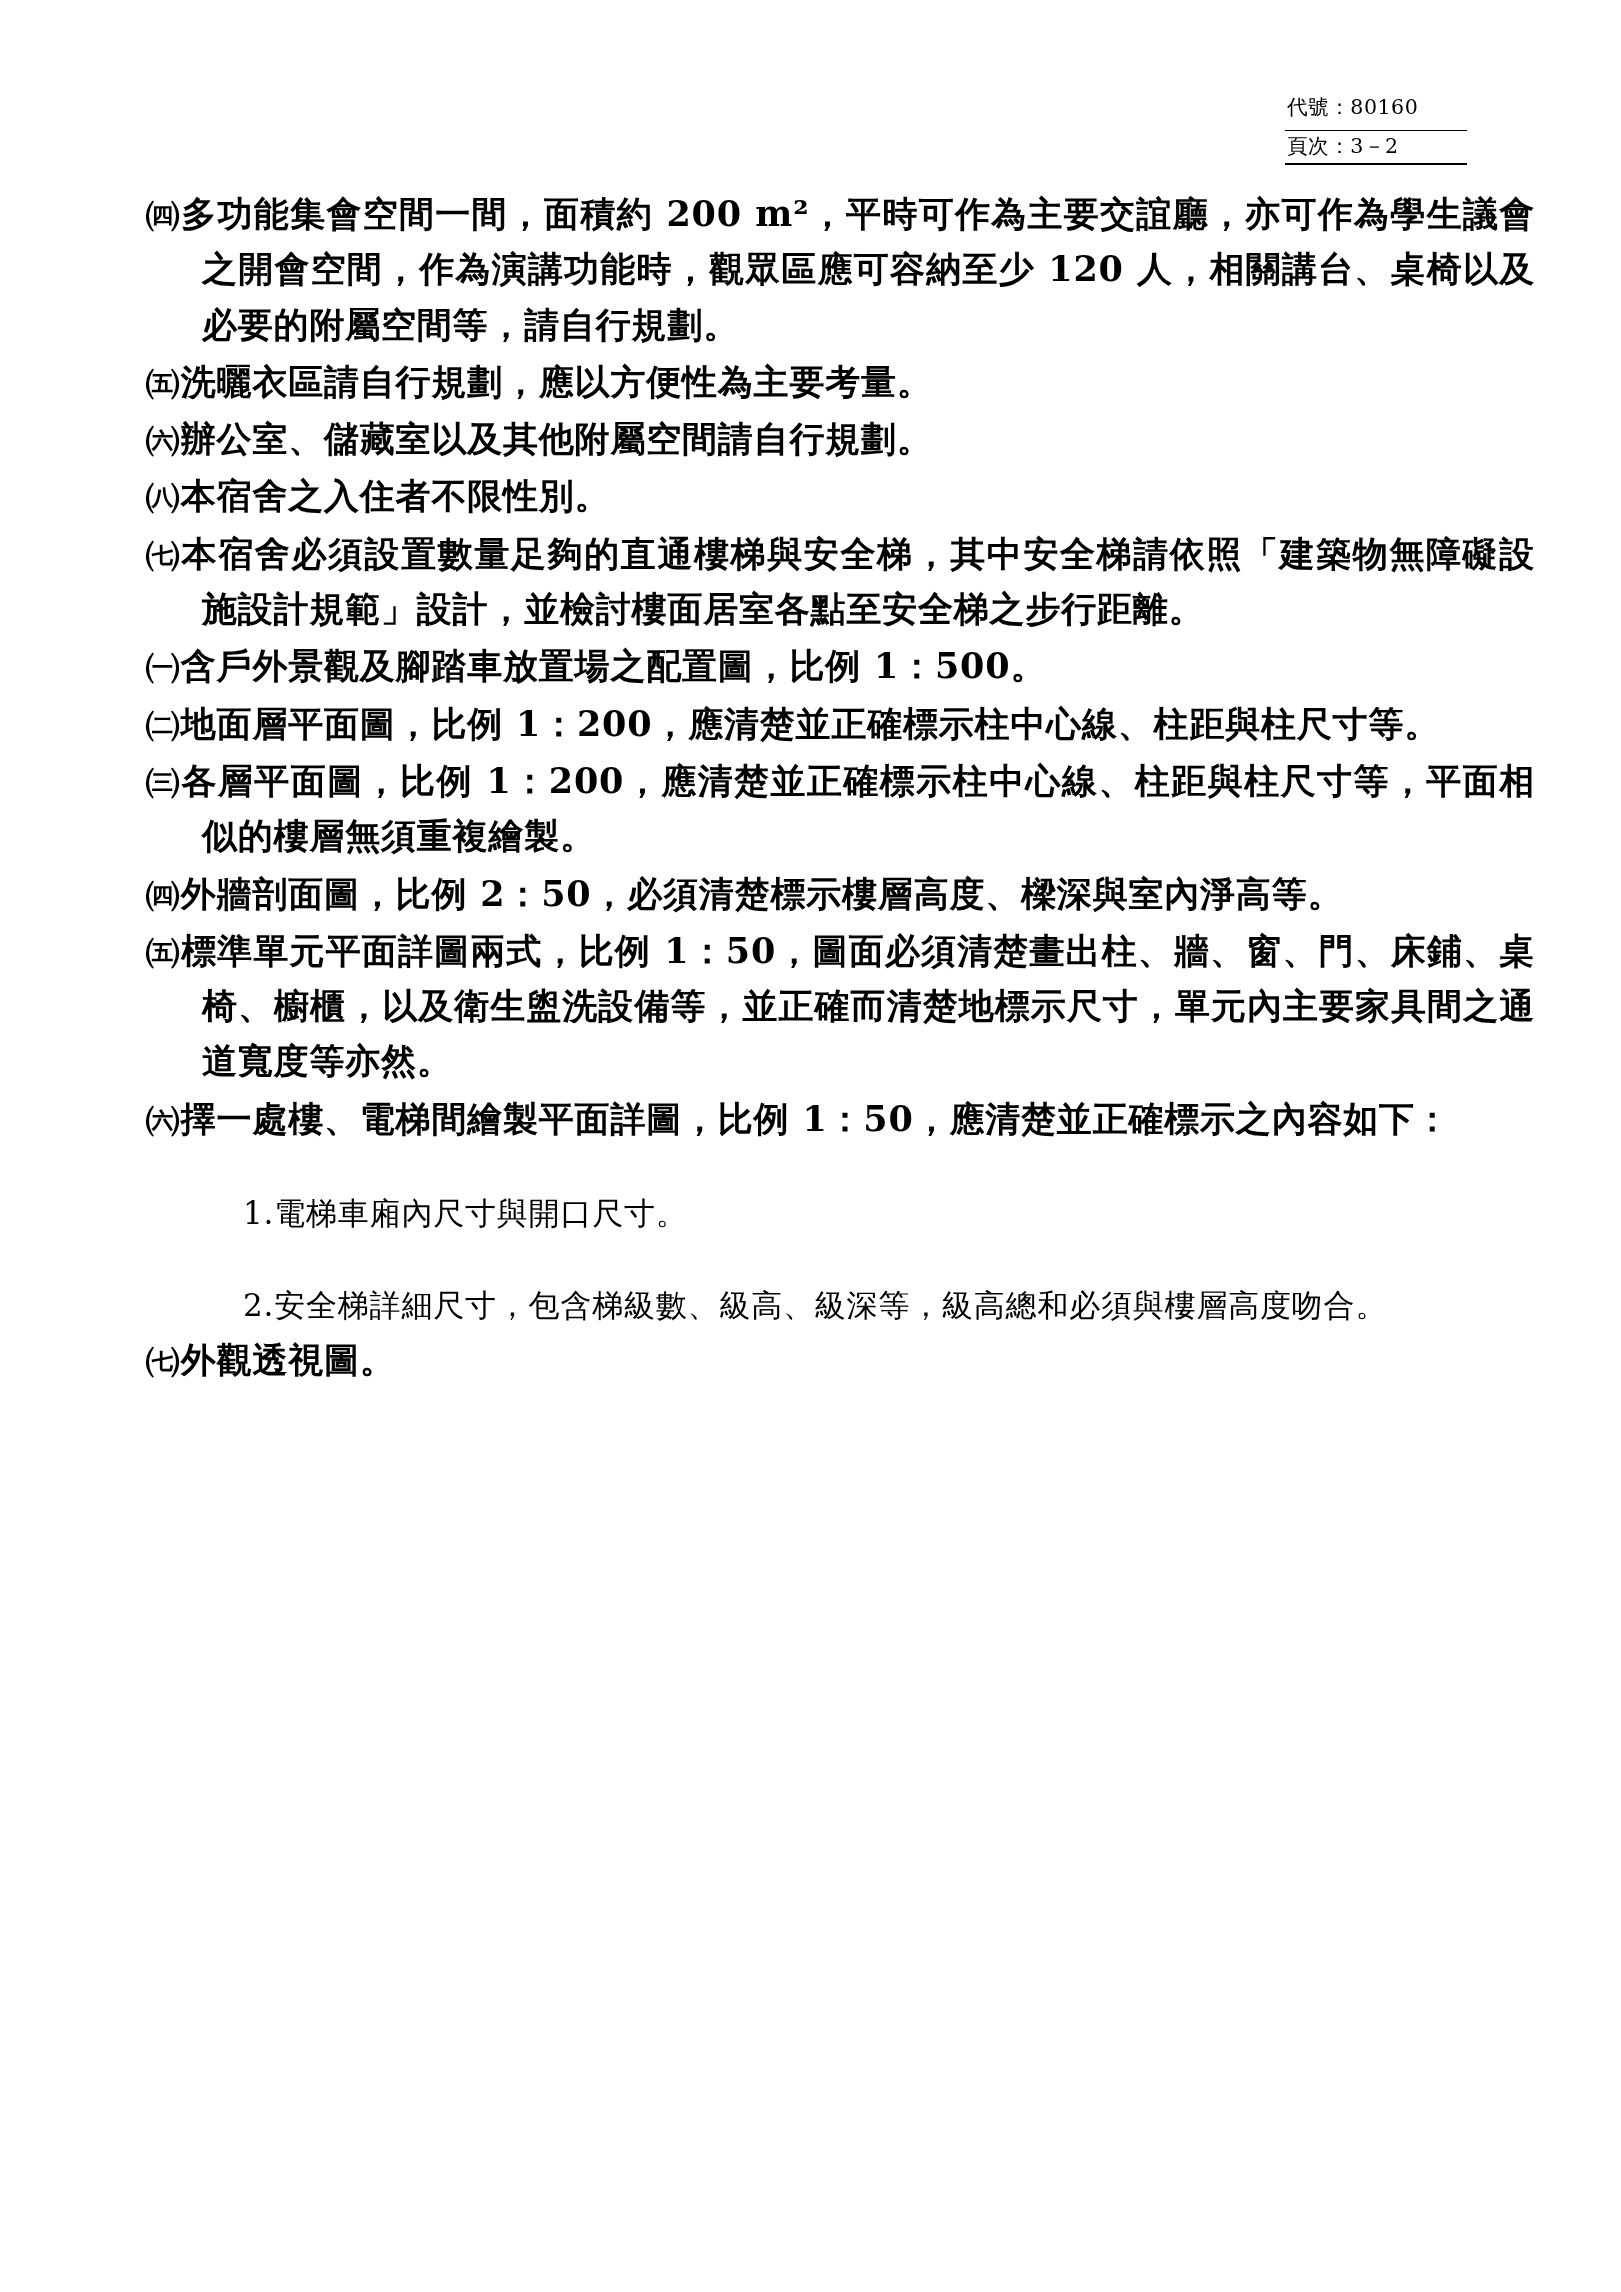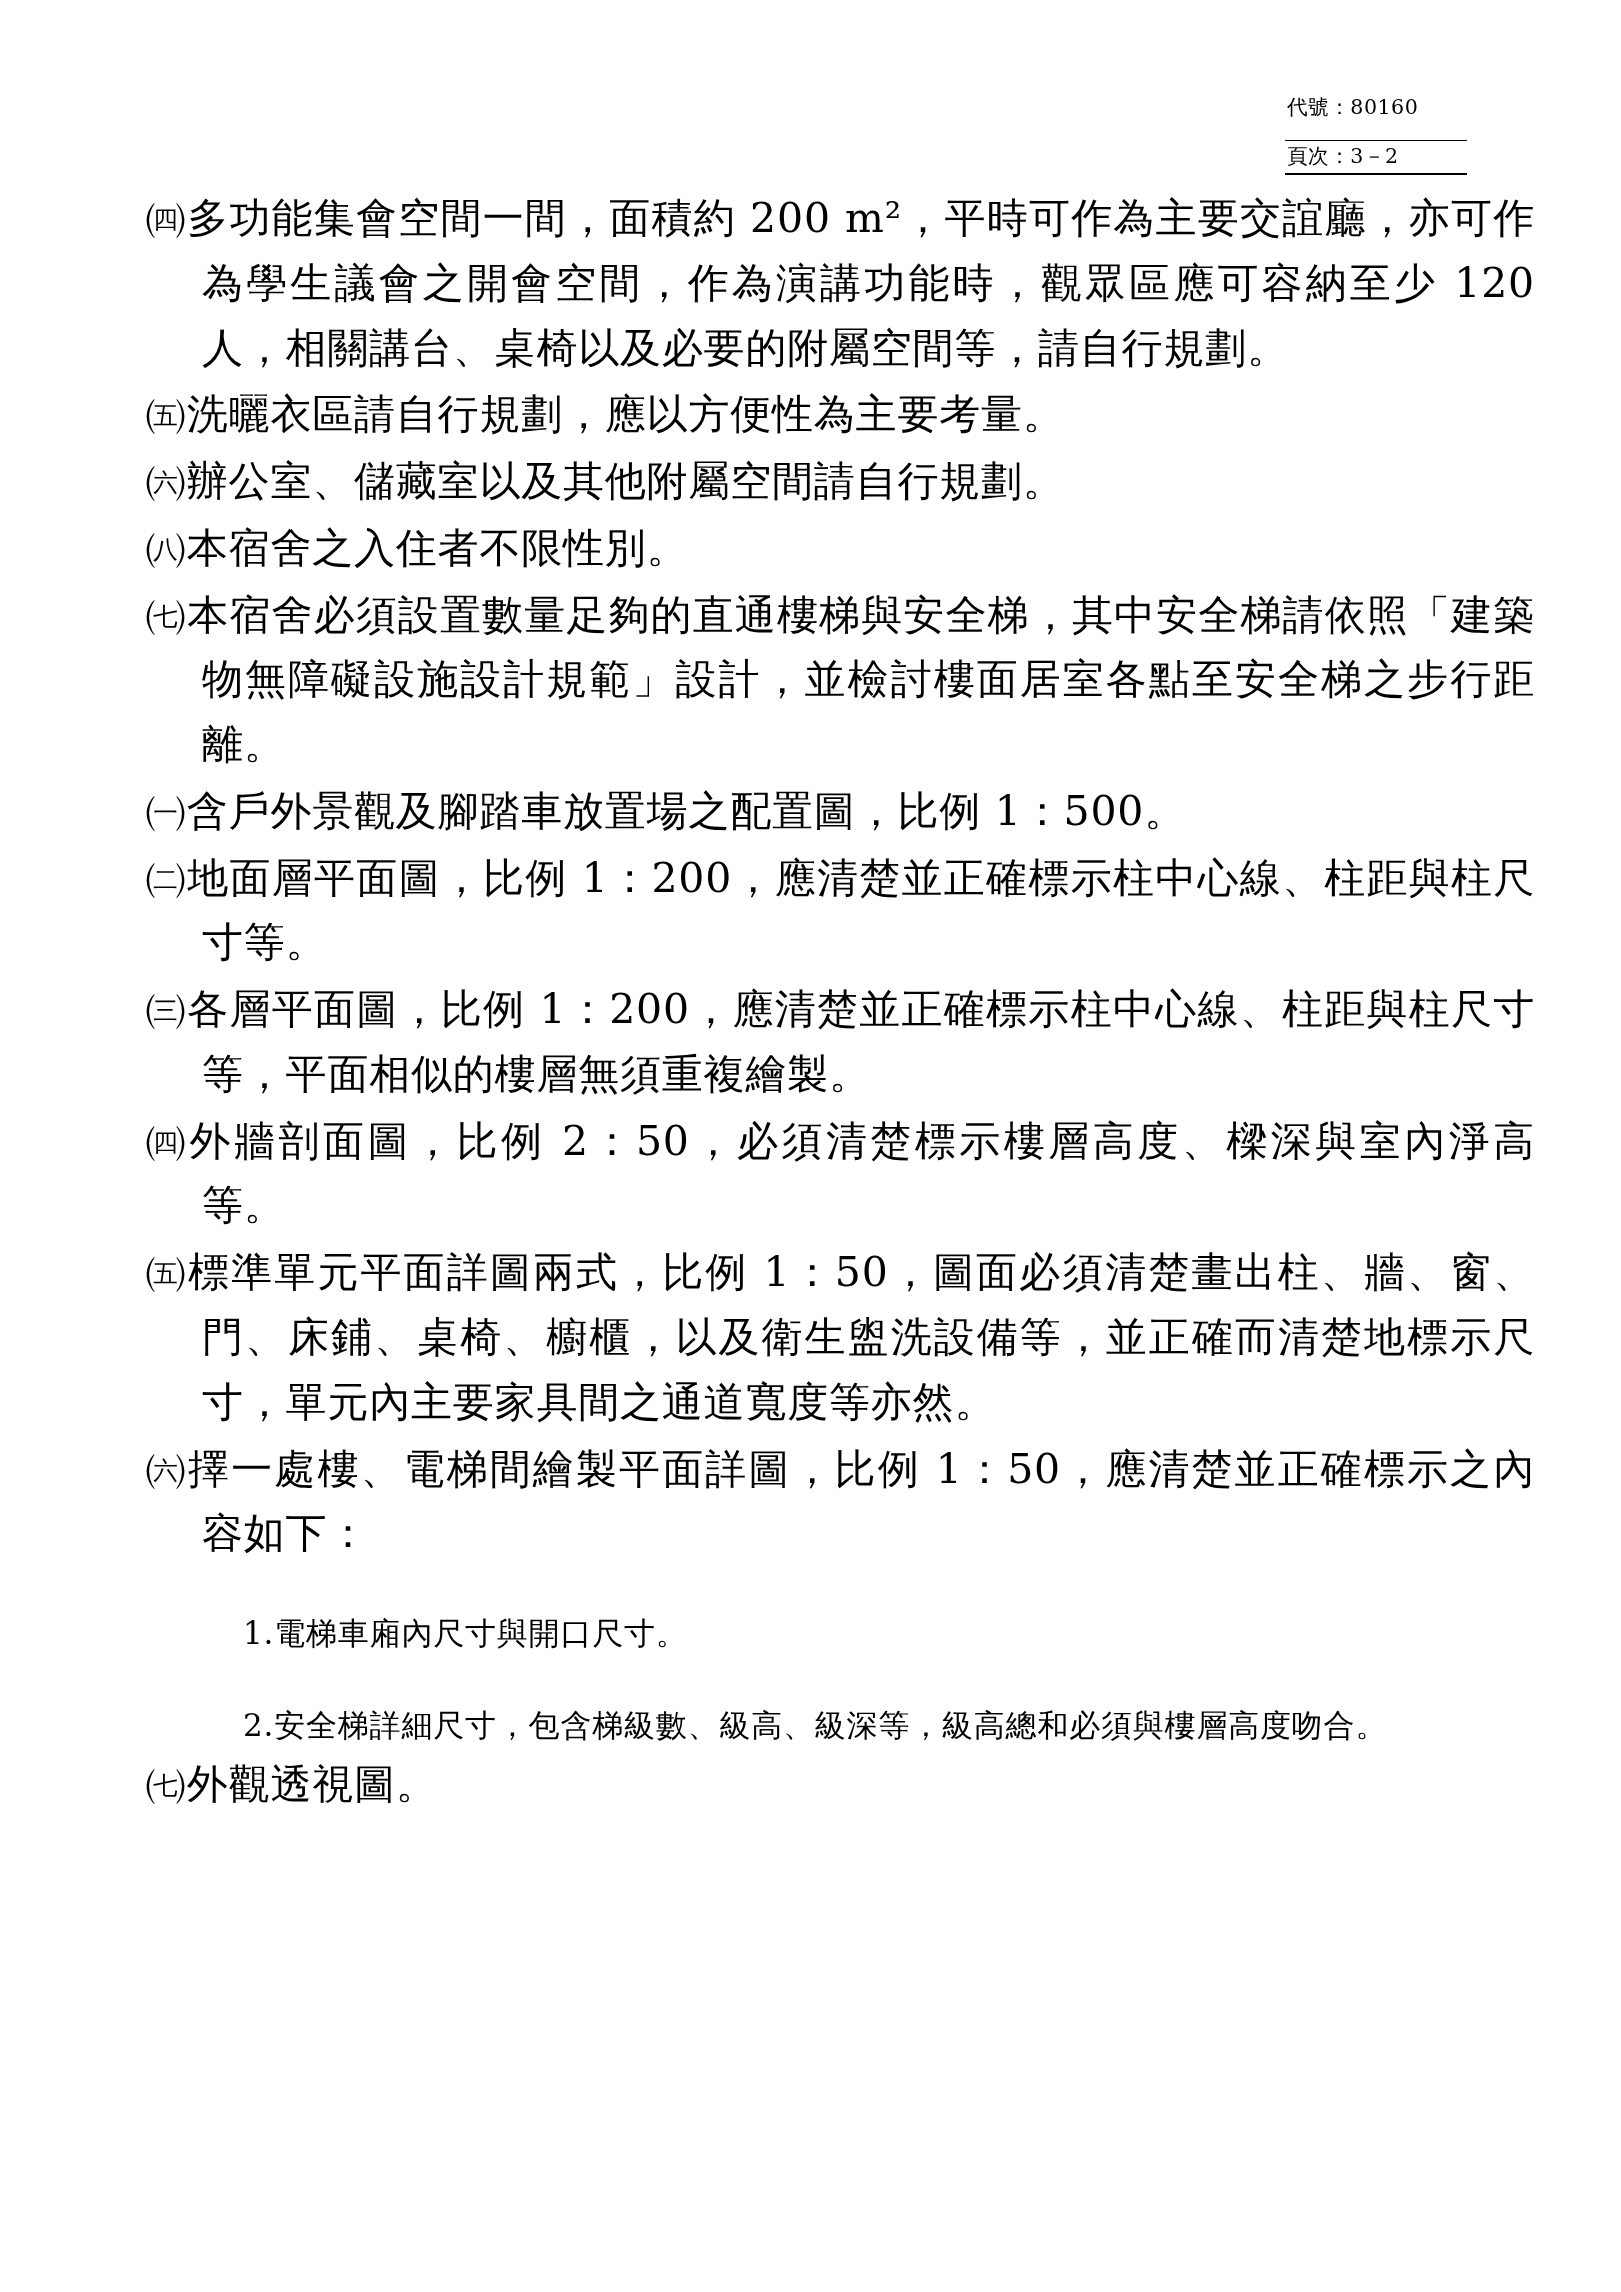--- a/index.html
+++ b/index.html
@@ -36,48 +36,49 @@
   .code-box .code-line {
     font-size: 20.6px;
     letter-spacing: 0.5px;
     white-space: nowrap;
     text-align: left;
     padding-left: 2px;
   }
   .code-box .code-line.second {
     border-top: 1px solid #000;
     padding-top: 2px;
-    margin-top: 18px;
+    margin-top: 8px;
   }
 
   
   .content {
     position: absolute;
     top: 186px;
     left: 94px;
     width: 1441px;
   }
   
   .sec-heading {
     font-size: 31px;
     line-height: 1.58;
     letter-spacing: 0.8px;
     margin-top: 25.5px;
     margin-bottom: 5.9px;
     padding-left: 9.8px;
   }
   
   .item {
-    font-size: 41px;
+    font-size: 35px;
     line-height: 1.58;
     letter-spacing: 0.8px;
     margin-bottom: 2px;
     padding-left: 108px;
     text-indent: -57px;
     text-align: justify;
+    font-weight: bold;
   }
   .subitem {
     font-size: 31px;
     line-height: 1.58;
     letter-spacing: 0.8px;
     margin-bottom: 2px;
     padding-left: 196px;
     text-indent: -47px;
     text-align: justify;
     margin-top: 43px;

